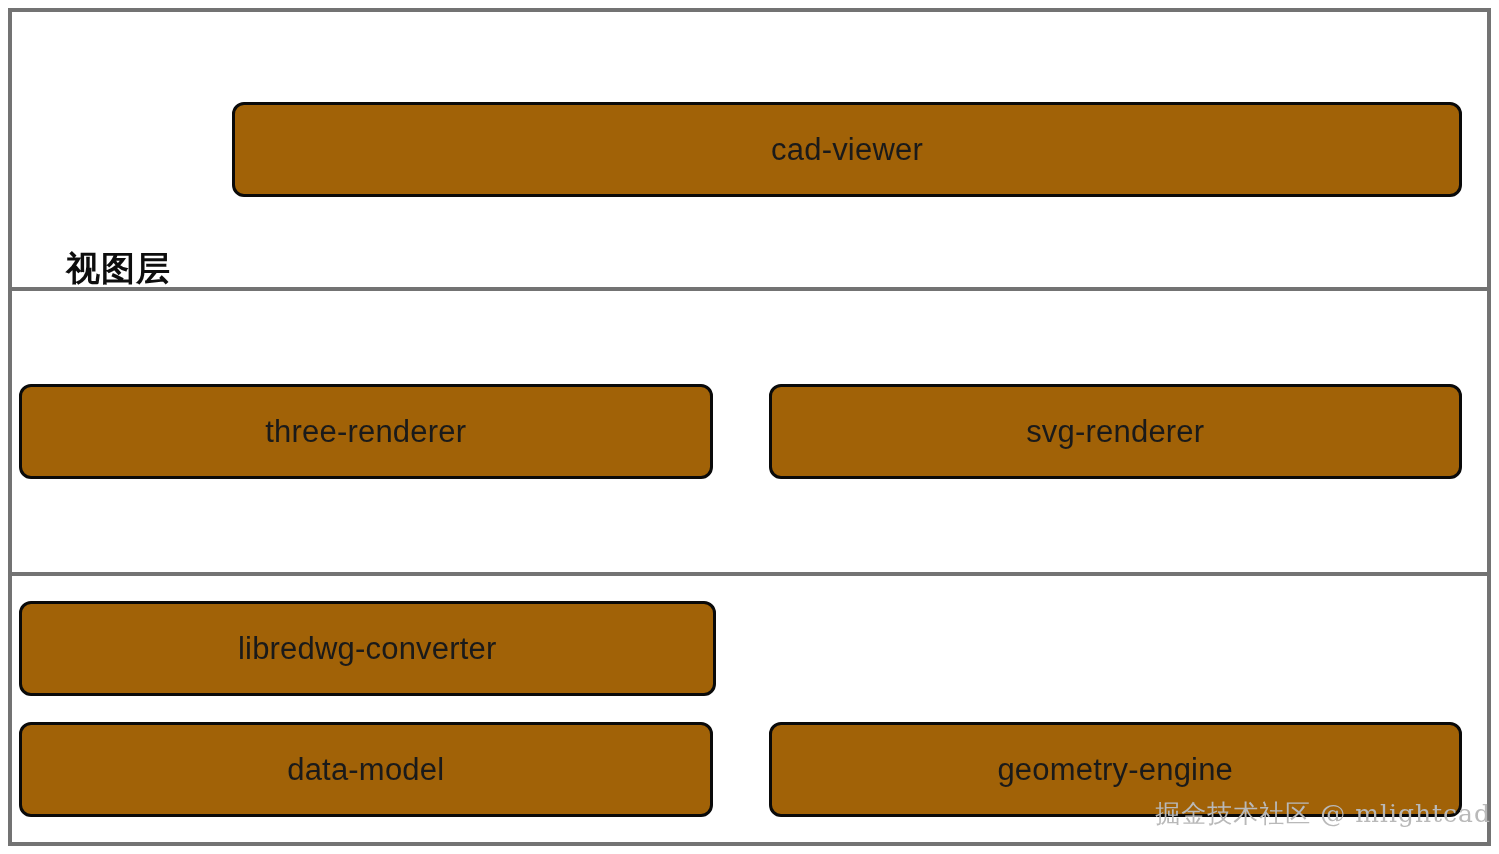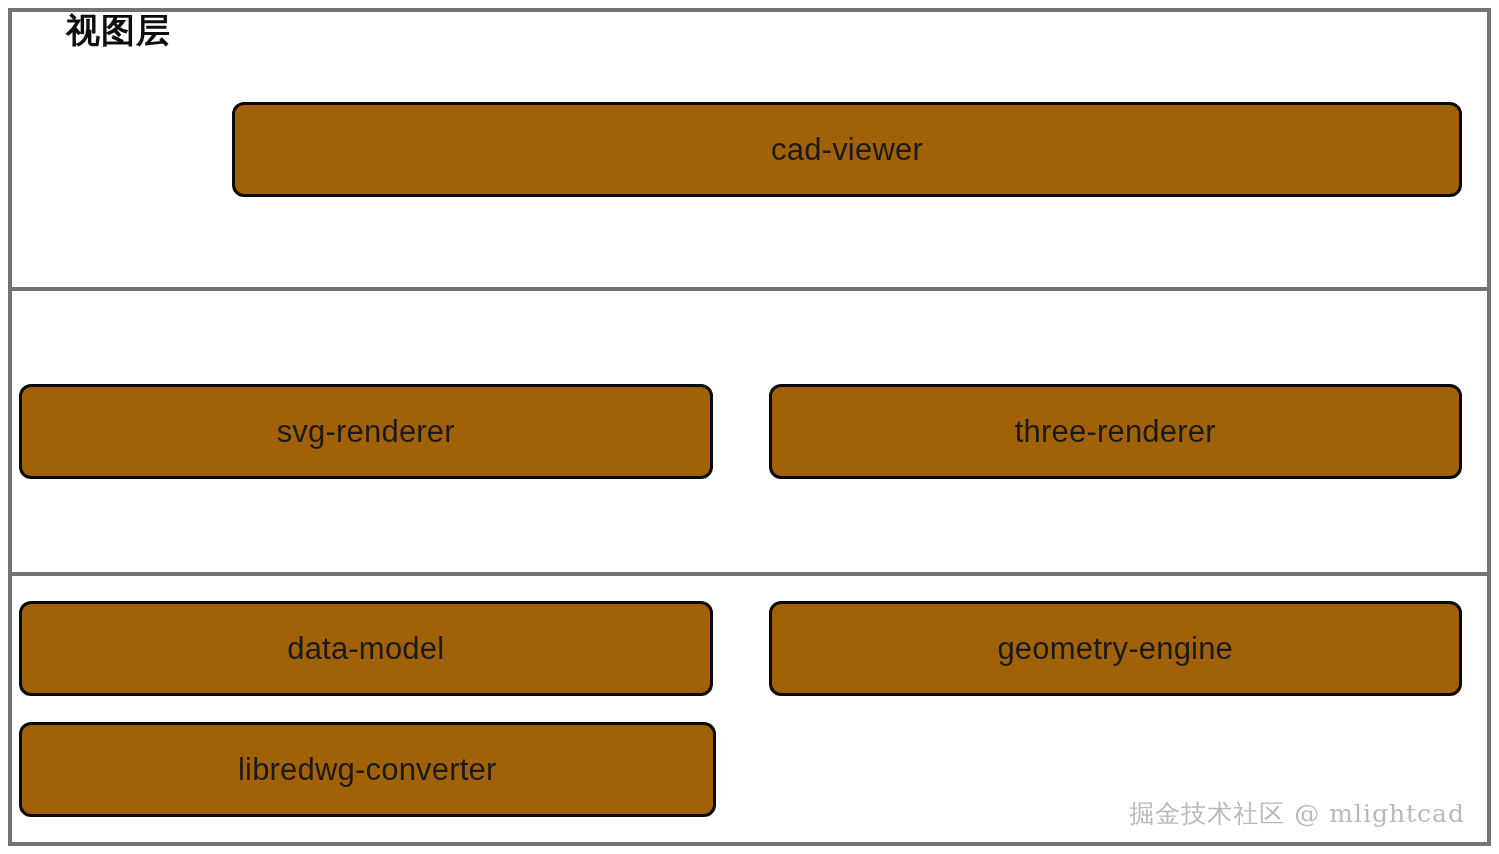--- a/index.html
+++ b/index.html
@@ -47,21 +47,21 @@
   }
 
   .layer-row.view-layer   { height: 279px; }
   .layer-row.render-layer { height: 285px; }
   .layer-row.model-layer  { flex: 1 1 auto; }
 
   
   .layer-label-cell {
     flex: 0 0 213px;
     display: flex;
-    align-items: flex-start;
+    align-items: flex-end;
     justify-content: center;
     box-sizing: border-box;
   }
   .layer-label {
     font-family: "DejaVu Sans", "Liberation Sans", sans-serif;
     font-size: 34px;
     font-weight: bold;
     color: #0d0d0d;
     letter-spacing: 1px;
     line-height: 1.1;
@@ -102,21 +102,21 @@
     white-space: nowrap;
   }
 
   
   .module-box.full { flex: 1 1 100%; }
   .module-box.half { flex: 1 1 0; }
 
   
   .watermark {
     position: absolute;
-    right: 34px;
+    right: 8px;
     bottom: 24px;
     font-family: "DejaVu Serif", "Liberation Serif", serif;
     font-size: 25px;
     color: #b9b9b9;
     letter-spacing: 1px;
     white-space: nowrap;
     pointer-events: none;
     user-select: none;
   }
 </style>
@@ -134,35 +134,35 @@
       <div class="layer-content">
         <div class="module-row">
           <div class="module-box full">cad-viewer</div>
         </div>
       </div>
     </div>
 
     <div class="layer-row render-layer">
       <div class="layer-content">
         <div class="module-row">
+          <div class="module-box half">three-renderer</div>
           <div class="module-box half">svg-renderer</div>
-          <div class="module-box half">three-renderer</div>
         </div>
       </div>
     </div>
 
     <div class="layer-row model-layer">
       <div class="layer-content">
         <div class="module-row">
+          <div class="module-box half">libredwg-converter</div>
+          <div style="flex:1 1 0;"></div>
+        </div>
+        <div class="module-row">
           <div class="module-box half">data-model</div>
           <div class="module-box half">geometry-engine</div>
-        </div>
-        <div class="module-row">
-          <div class="module-box half">libredwg-converter</div>
-          <div style="flex:1 1 0;"></div>
         </div>
       </div>
     </div>
 
   </div>
 
   <div class="watermark">掘金技术社区 @ mlightcad</div>
 
 </div>
 

